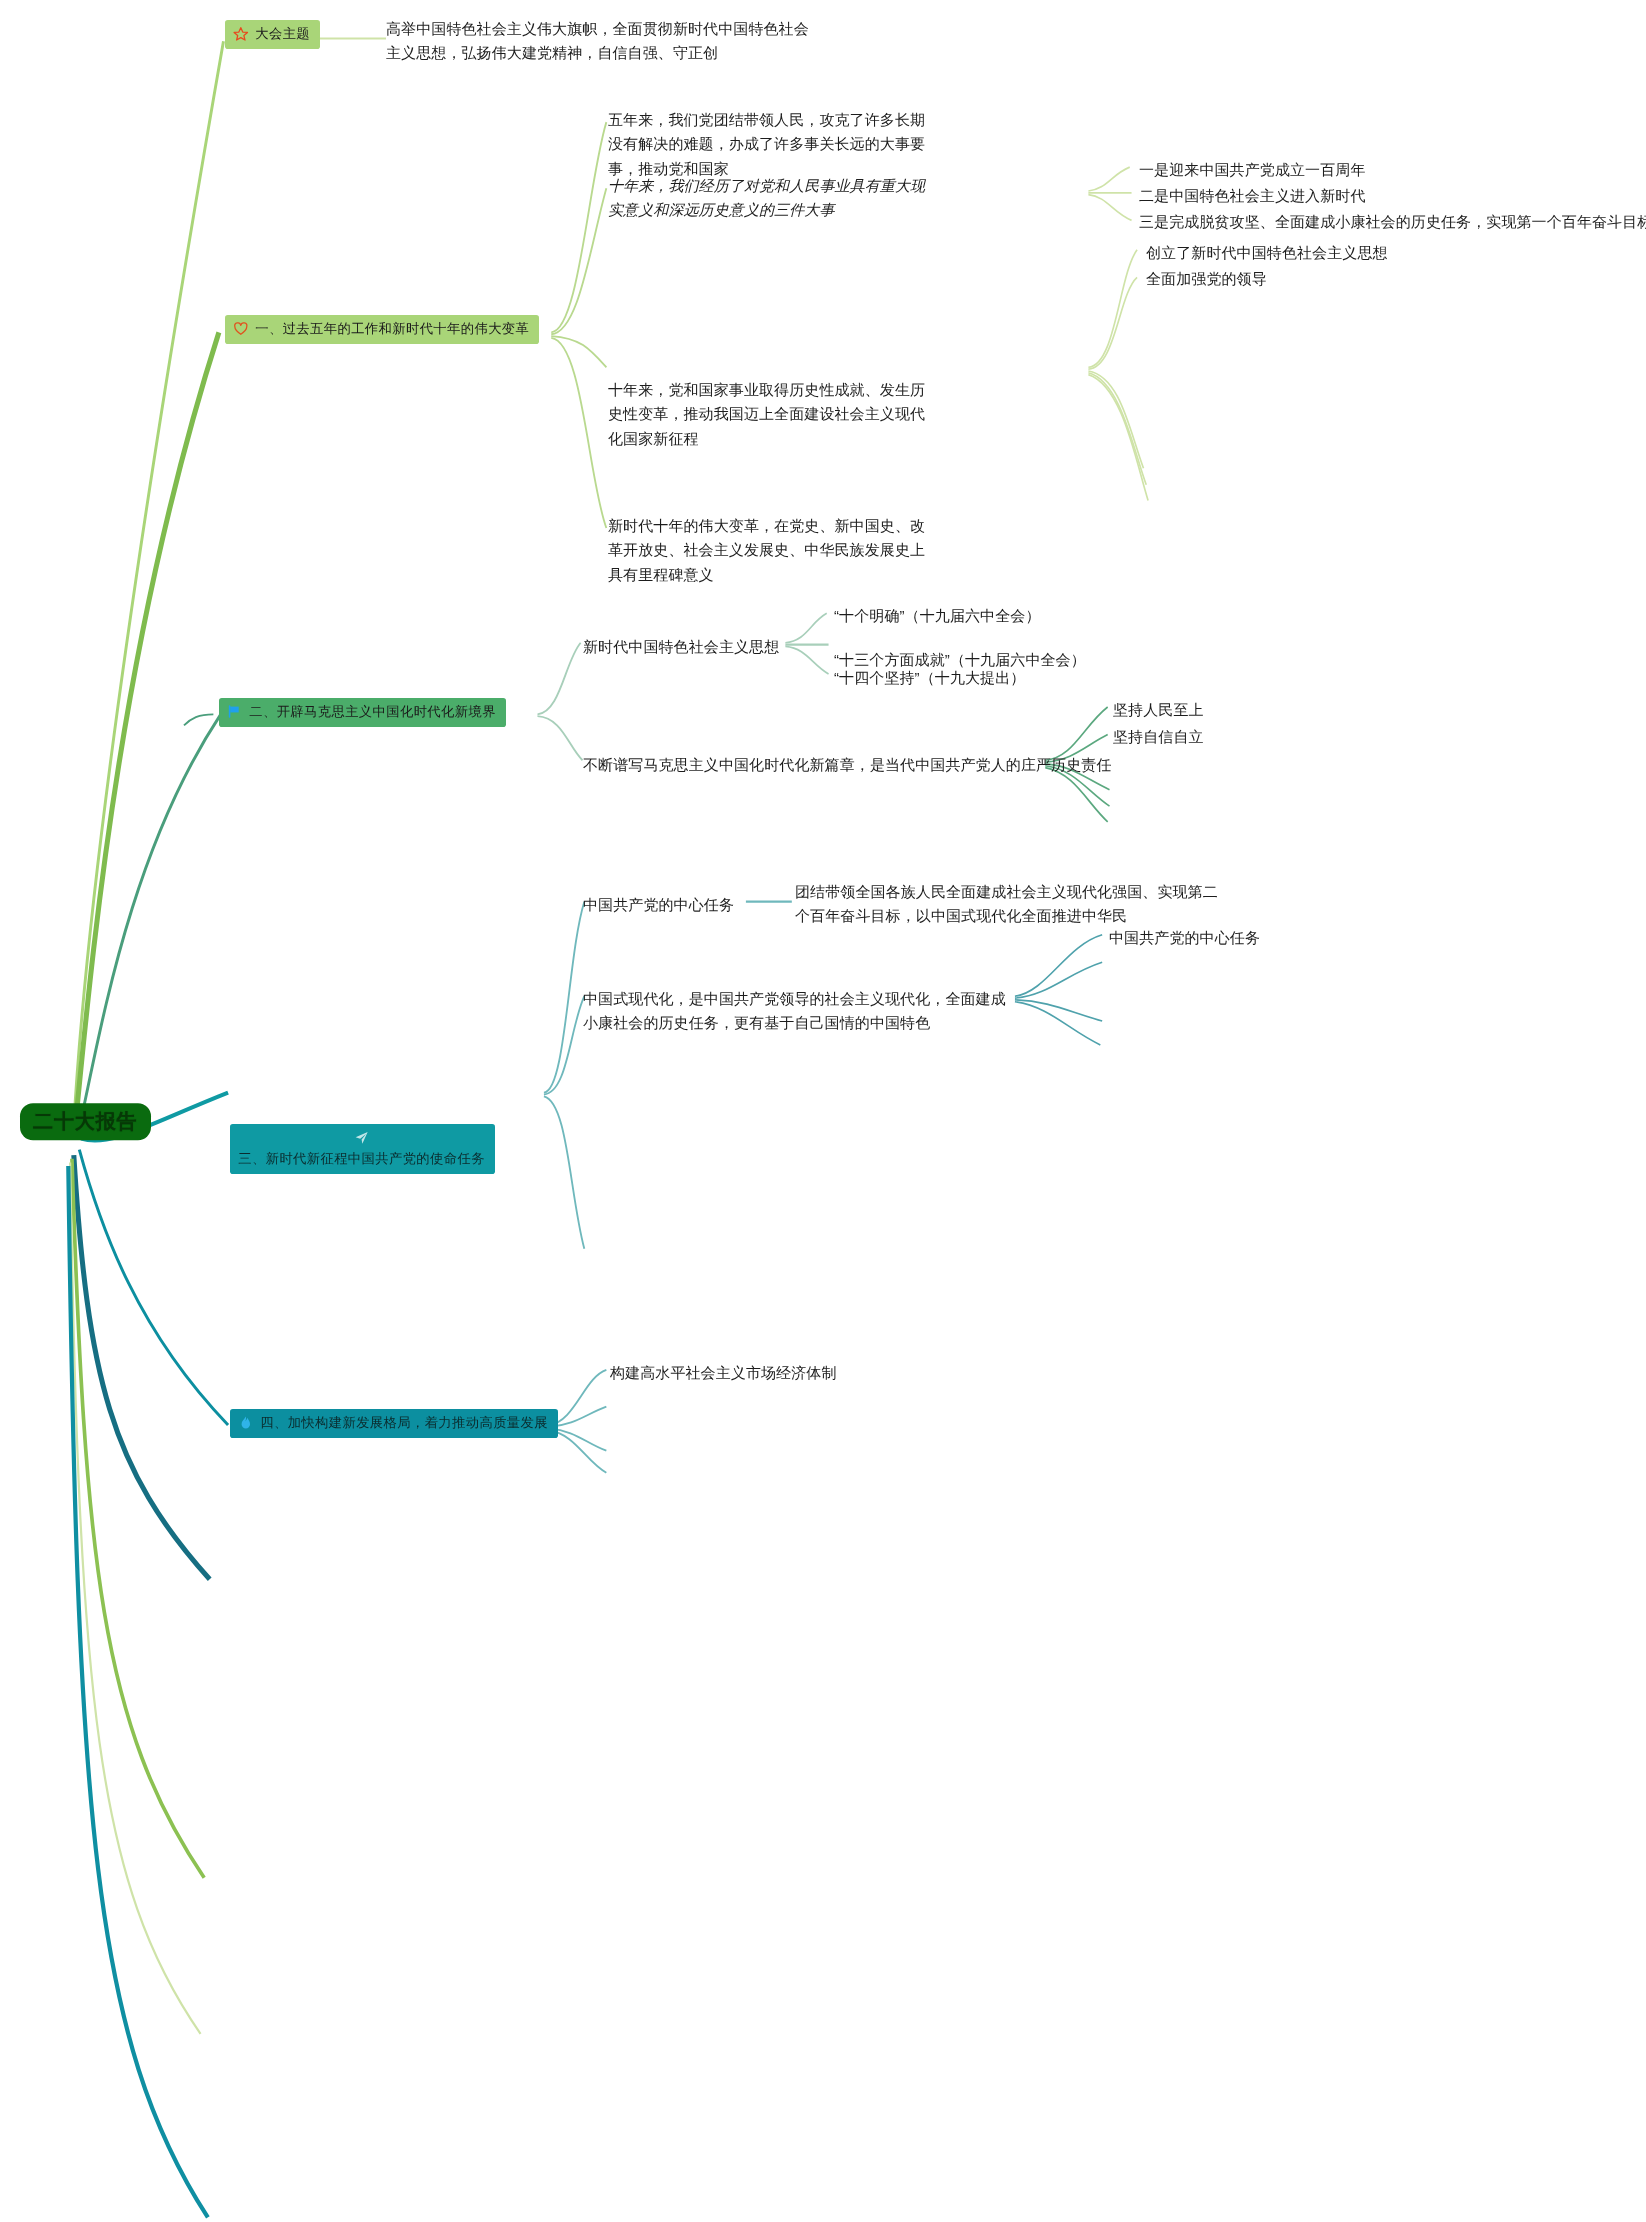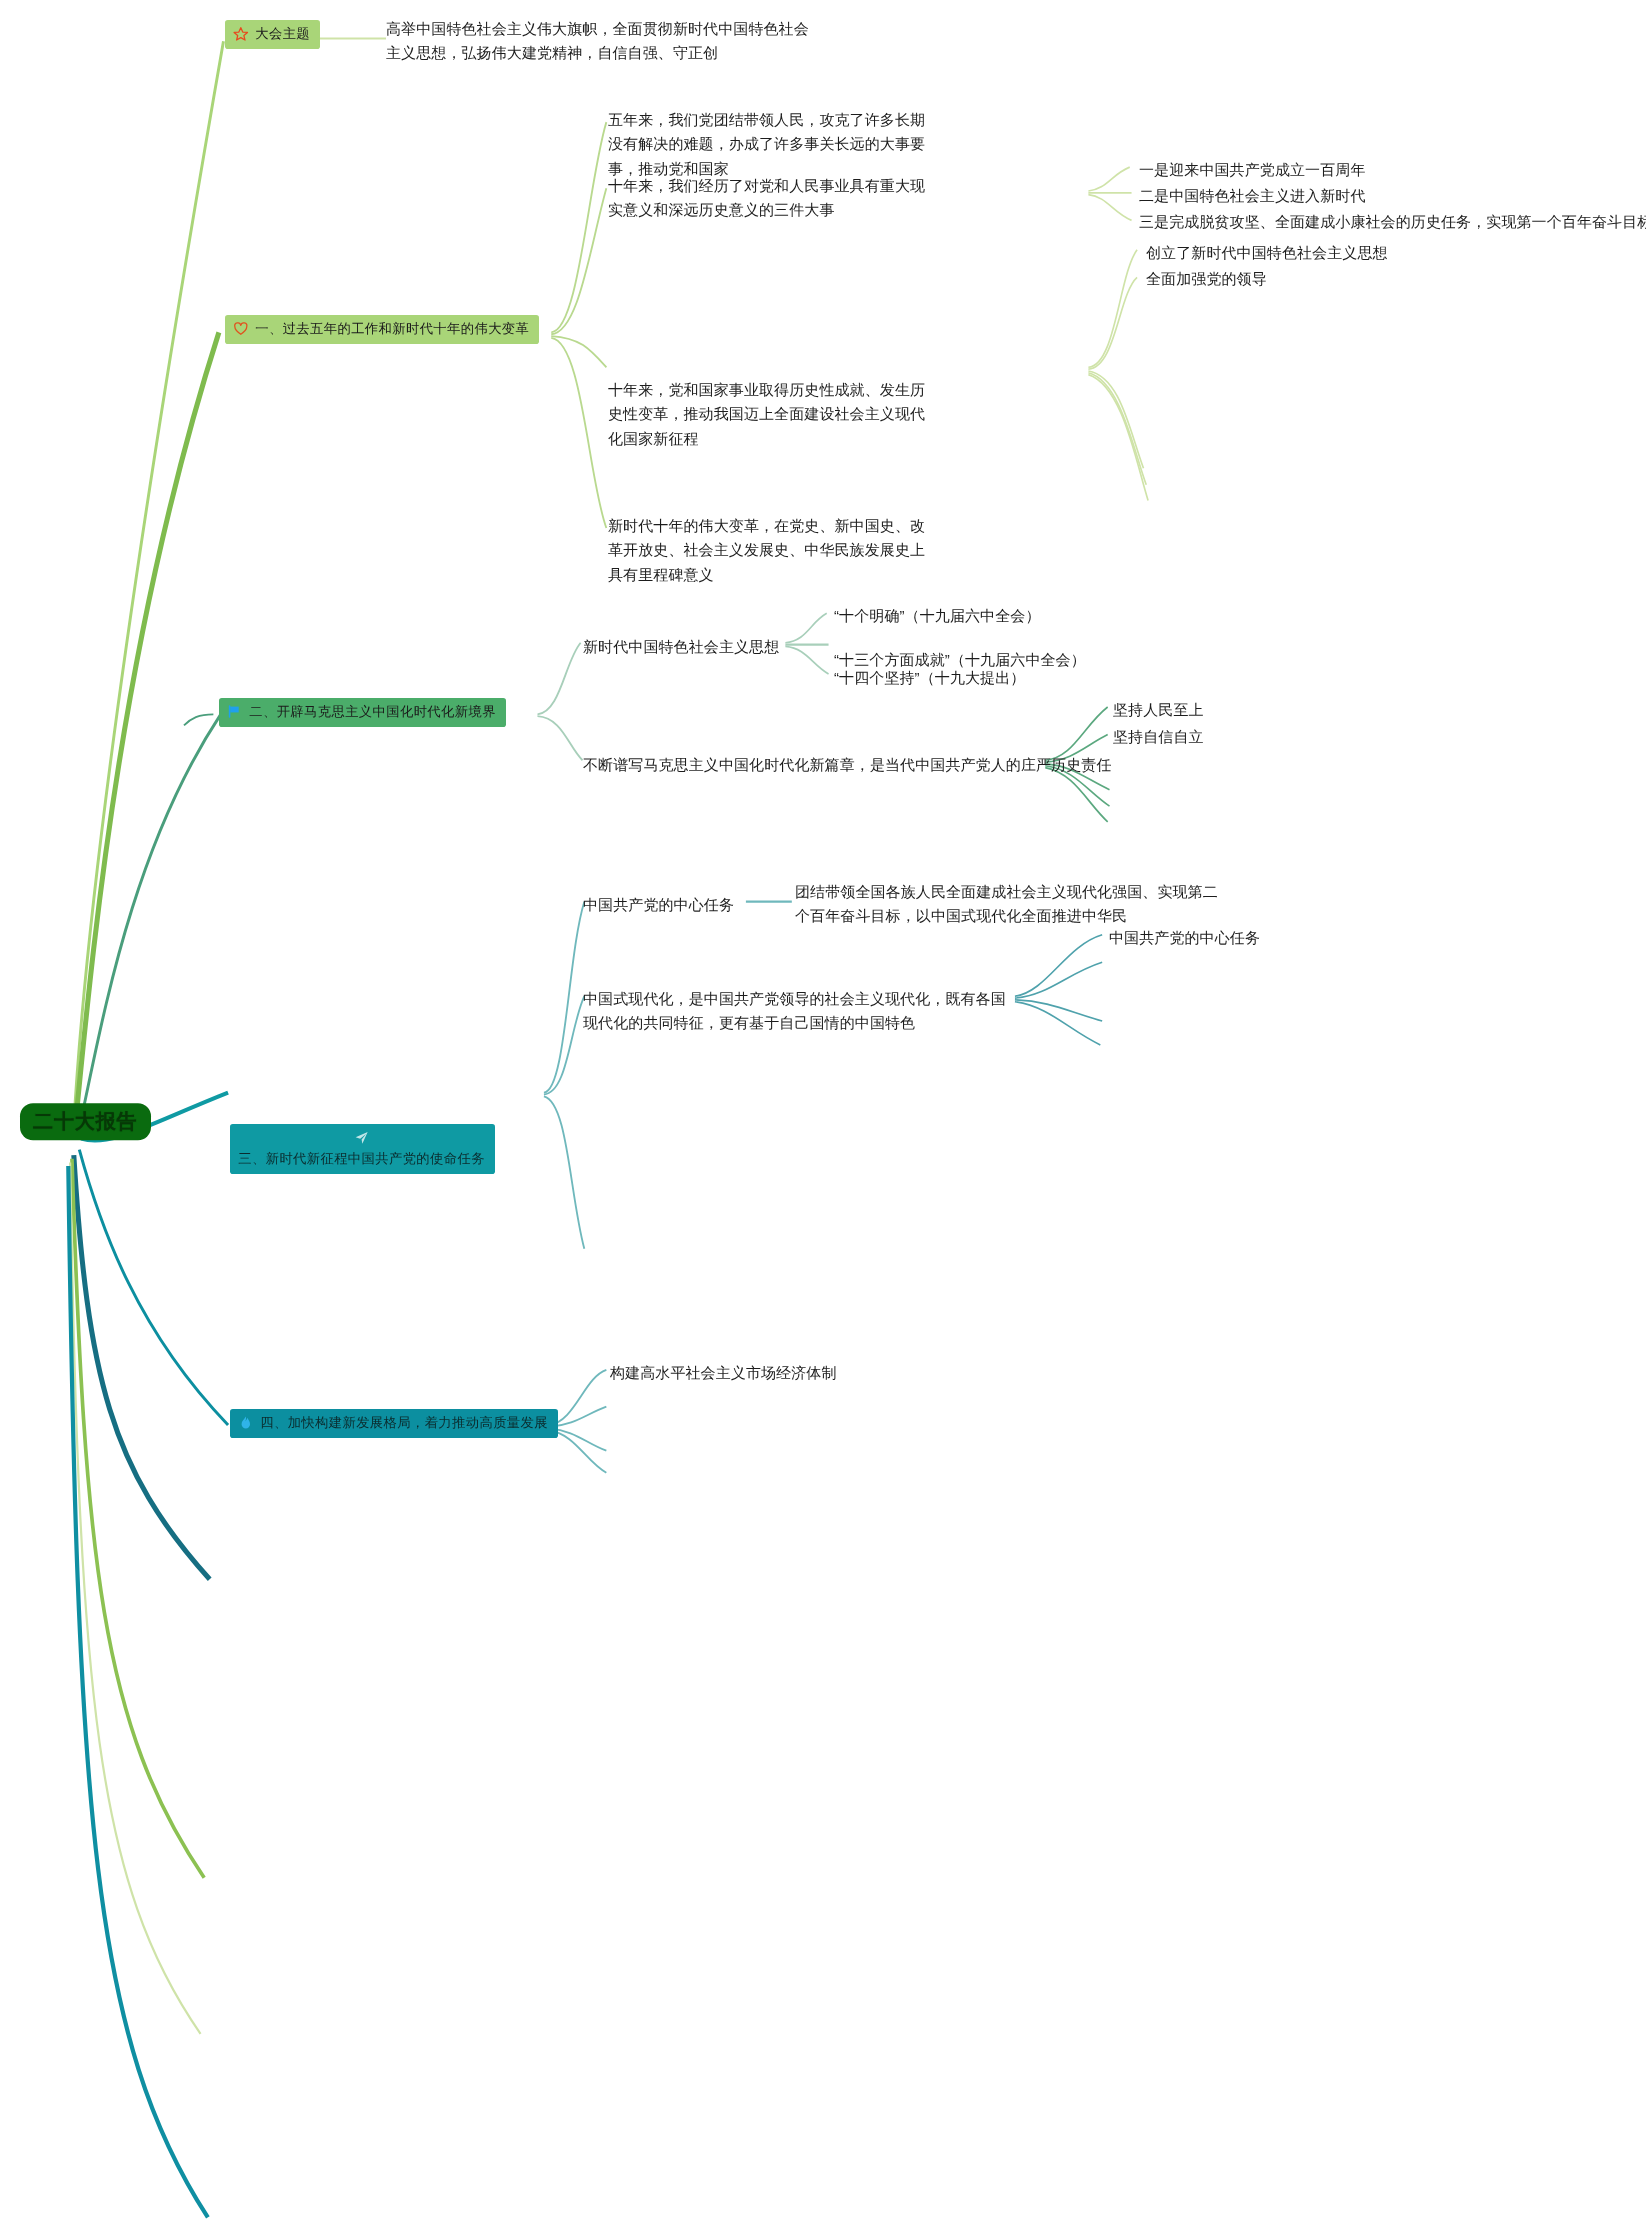--- a/index.html
+++ b/index.html
@@ -167,21 +167,21 @@
     <span class="ico">
       <svg width="15.6" height="15.6" viewBox="0 0 24 24" fill="none" stroke="#e0531f" stroke-width="2" stroke-linejoin="round">
           <path d="M12 20.5 C 12 20.5 2.8 14.4 2.8 8.6 A4.6 4.6 0 0 1 12 6.6 A4.6 4.6 0 0 1 21.2 8.6 C 21.2 14.4 12 20.5 12 20.5 Z"></path>
         </svg>
     </span>
     <span>一、过去五年的工作和新时代十年的伟大变革</span>
   </div>
 
   <div class="node leaf wrapped w360" style="left:608px;top:108px;">五年来，我们党团结带领人民，攻克了许多长期没有解决的难题，办成了许多事关长远的大事要事，推动党和国家</div>
 
-  <div class="node leaf wrapped w360" style="left:608px;top:174px;">十年来，我们经历了对党和人民事业具有重大现实意义和深远历史意义的三件大事</div>
+  <div class="node leaf wrapped w360" style="left:608px;top:174px;font-style:italic;">十年来，我们经历了对党和人民事业具有重大现实意义和深远历史意义的三件大事</div>
 
   <div class="node leaf" style="left:1139px;top:158px;">一是迎来中国共产党成立一百周年</div>
   <div class="node leaf" style="left:1139px;top:184px;">二是中国特色社会主义进入新时代</div>
   <div class="node leaf" style="left:1139px;top:210px;">三是完成脱贫攻坚、全面建成小康社会的历史任务，实现第一个百年奋斗目标</div>
 
   <div class="node leaf wrapped w360" style="left:608px;top:354px;margin-top:24px;">十年来，党和国家事业取得历史性成就、发生历史性变革，推动我国迈上全面建设社会主义现代化国家新征程</div>
 
   <div class="node leaf" style="left:1146px;top:241px;">创立了新时代中国特色社会主义思想</div>
   <div class="node leaf" style="left:1146px;top:267px;">全面加强党的领导</div>
 
@@ -214,21 +214,21 @@
           <path d="M21 3 L2.5 11 L9.5 13.4 L18.5 6 L11.7 14.6 L12.8 21 Z"></path>
         </svg>
     </span>
     <span>三、新时代新征程中国共产党的使命任务</span>
   </div>
 
   <div class="node leaf" style="left:583px;top:893px;">中国共产党的中心任务</div>
 
   <div class="node leaf wrapped w470" style="left:795px;top:880px;">团结带领全国各族人民全面建成社会主义现代化强国、实现第二个百年奋斗目标，以中国式现代化全面推进中华民</div>
 
-  <div class="node leaf wrapped w470" style="left:583px;top:987px;">中国式现代化，是中国共产党领导的社会主义现代化，既有各国现代化的共同特征，更有基于自己国情的中国特色</div>
+  <div class="node leaf wrapped w470" style="left:583px;top:987px;">中国式现代化，是中国共产党领导的社会主义现代化，全面建成小康社会的历史任务，更有基于自己国情的中国特色</div>
 
   <div class="node leaf" style="left:1109px;top:926px;">中国共产党的中心任务</div>
 
   <div class="node topic t4" style="left:230px;top:1409px;">
     <span class="ico">
       <svg width="15.6" height="15.6" viewBox="0 0 24 24" fill="#2fb4e8">
           <path d="M12 2.5 C 9 7.5 5.5 9.5 5.5 14.3 A6.5 6.5 0 0 0 18.5 14.3 C 18.5 10 16 7.5 14.3 4.4 C 13.6 7 12.8 8.4 11.3 9.6 C 12.4 7.4 12.6 5 12 2.5 Z"></path>
         </svg>
     </span>
     <span>四、加快构建新发展格局，着力推动高质量发展</span>

